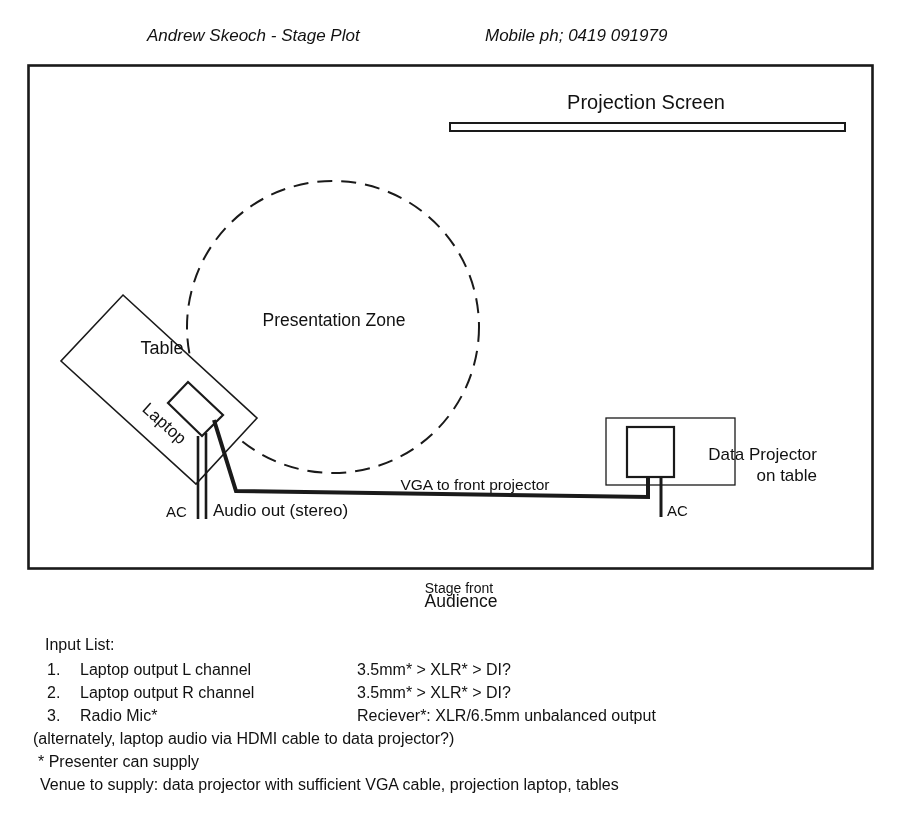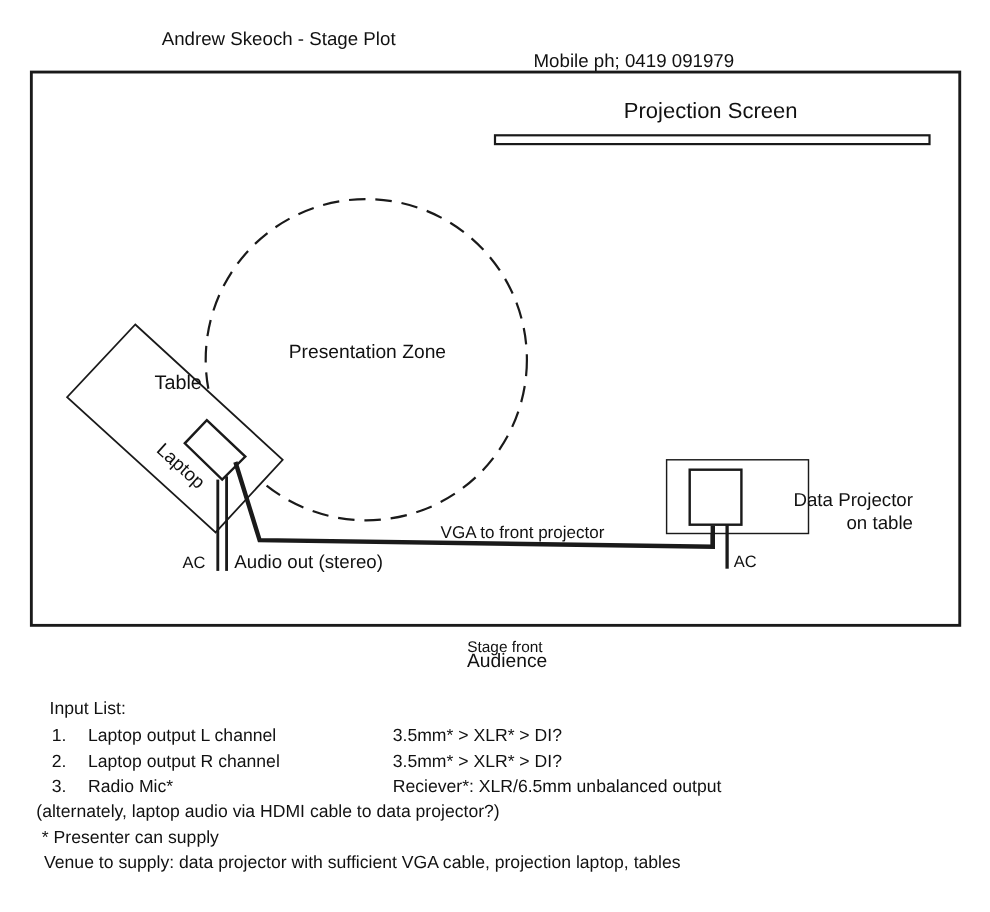--- a/index.html
+++ b/index.html
@@ -3,29 +3,29 @@
 <meta charset="utf-8">
 <style>
   html,body{margin:0;padding:0;background:#ffffff;}
   .canvas{
     position:relative;width:900px;height:829px;background:#ffffff;
     font-family:"Liberation Sans", sans-serif;color:#111111;overflow:hidden;
   }
   .lbl{position:absolute;white-space:nowrap;color:#111111;}
   .center-anchor{transform:translate(-50%,-50%);}
   svg.diagram{position:absolute;left:0;top:0;}
-  .title{font-size:17px;}
+  .title{font-size:17px;font-style:italic;}
   .list-line{position:absolute;left:0;width:900px;height:22px;font-size:16px;line-height:22px;}
   .list-line span{position:absolute;white-space:nowrap;}
   .col-num{left:47px;}
   .col-label{left:80px;}
   .col-value{left:357px;}
   .col-heading{left:45px;}
   .col-note{left:33px;}
-  .dp-label{position:absolute;right:70px;top:444px;text-align:right;font-size:17px;line-height:21px;}
+  .dp-label{position:absolute;right:83px;top:444px;text-align:right;font-size:17px;line-height:21px;}
 </style>
 </head>
 <body>
 
 <div class="canvas">
 
   <svg class="diagram" width="900" height="829" viewBox="0 0 900 829">
 
     <rect x="28.5" y="65.5" width="844" height="503" fill="none" stroke="#1a1a1a" stroke-width="2.6"></rect>
 
@@ -45,21 +45,21 @@
     <rect x="606" y="418" width="129" height="67" fill="#ffffff" stroke="#1a1a1a" stroke-width="1.3"></rect>
 
     <rect x="627" y="427" width="47" height="50" fill="#ffffff" stroke="#1a1a1a" stroke-width="2.2"></rect>
 
     <path d="M648,497 L648,478" stroke="#1a1a1a" stroke-width="4" fill="none"></path>
 
     <path d="M661,477 L661,517" stroke="#1a1a1a" stroke-width="3" fill="none"></path>
   </svg>
 
   <div class="lbl title" style="left:147px;top:26px;">Andrew Skeoch - Stage Plot</div>
-  <div class="lbl title" style="left:485px;top:26px;margin-top:20px;">Mobile ph; 0419 091979</div>
+  <div class="lbl title" style="left:485px;top:26px;">Mobile ph; 0419 091979</div>
 
   <div class="lbl center-anchor" style="left:646px;top:102px;font-size:20px;">Projection Screen</div>
   <div class="lbl center-anchor" style="left:334px;top:320px;font-size:17.5px;">Presentation Zone</div>
   <div class="lbl center-anchor" style="left:126px;top:348px;font-size:18px;margin-left:36px;">Table</div>
   <div class="lbl" style="left:164px;top:424px;font-size:17px;transform:translate(-50%,-50%) rotate(42deg);">Laptop</div>
 
   <div class="dp-label">
     <div>Data Projector</div>
     <div>on table</div>
   </div>

